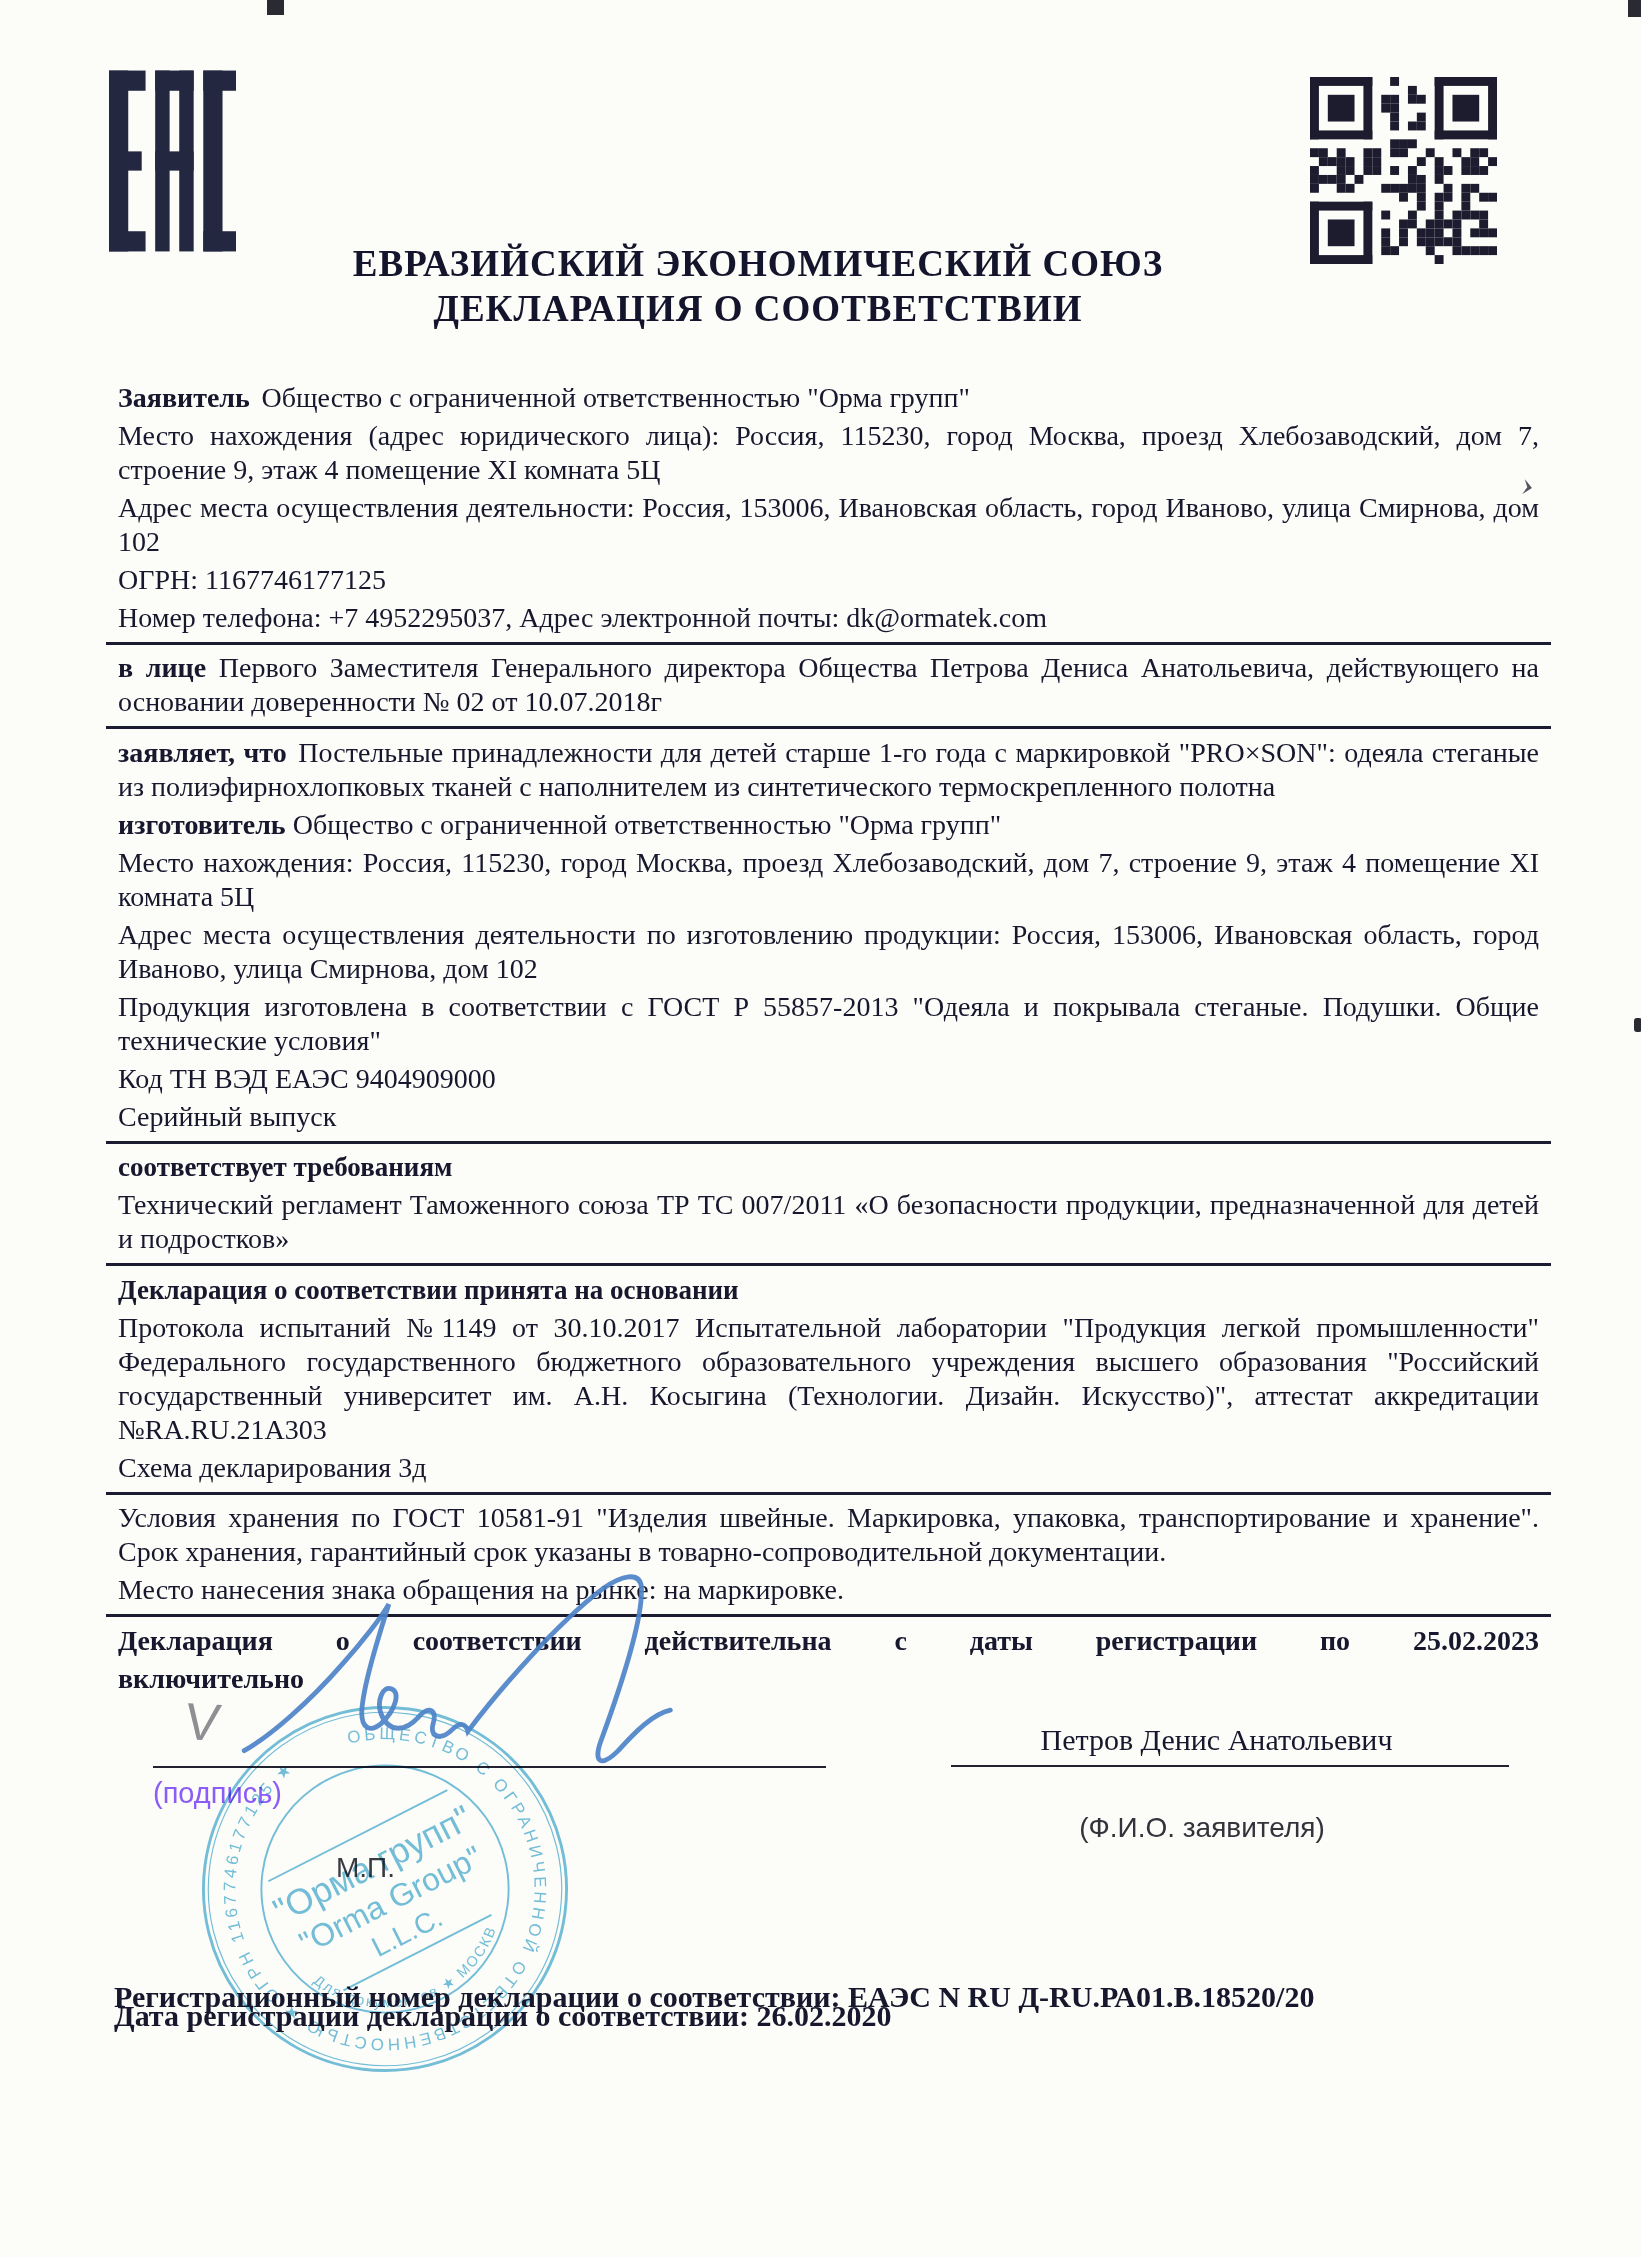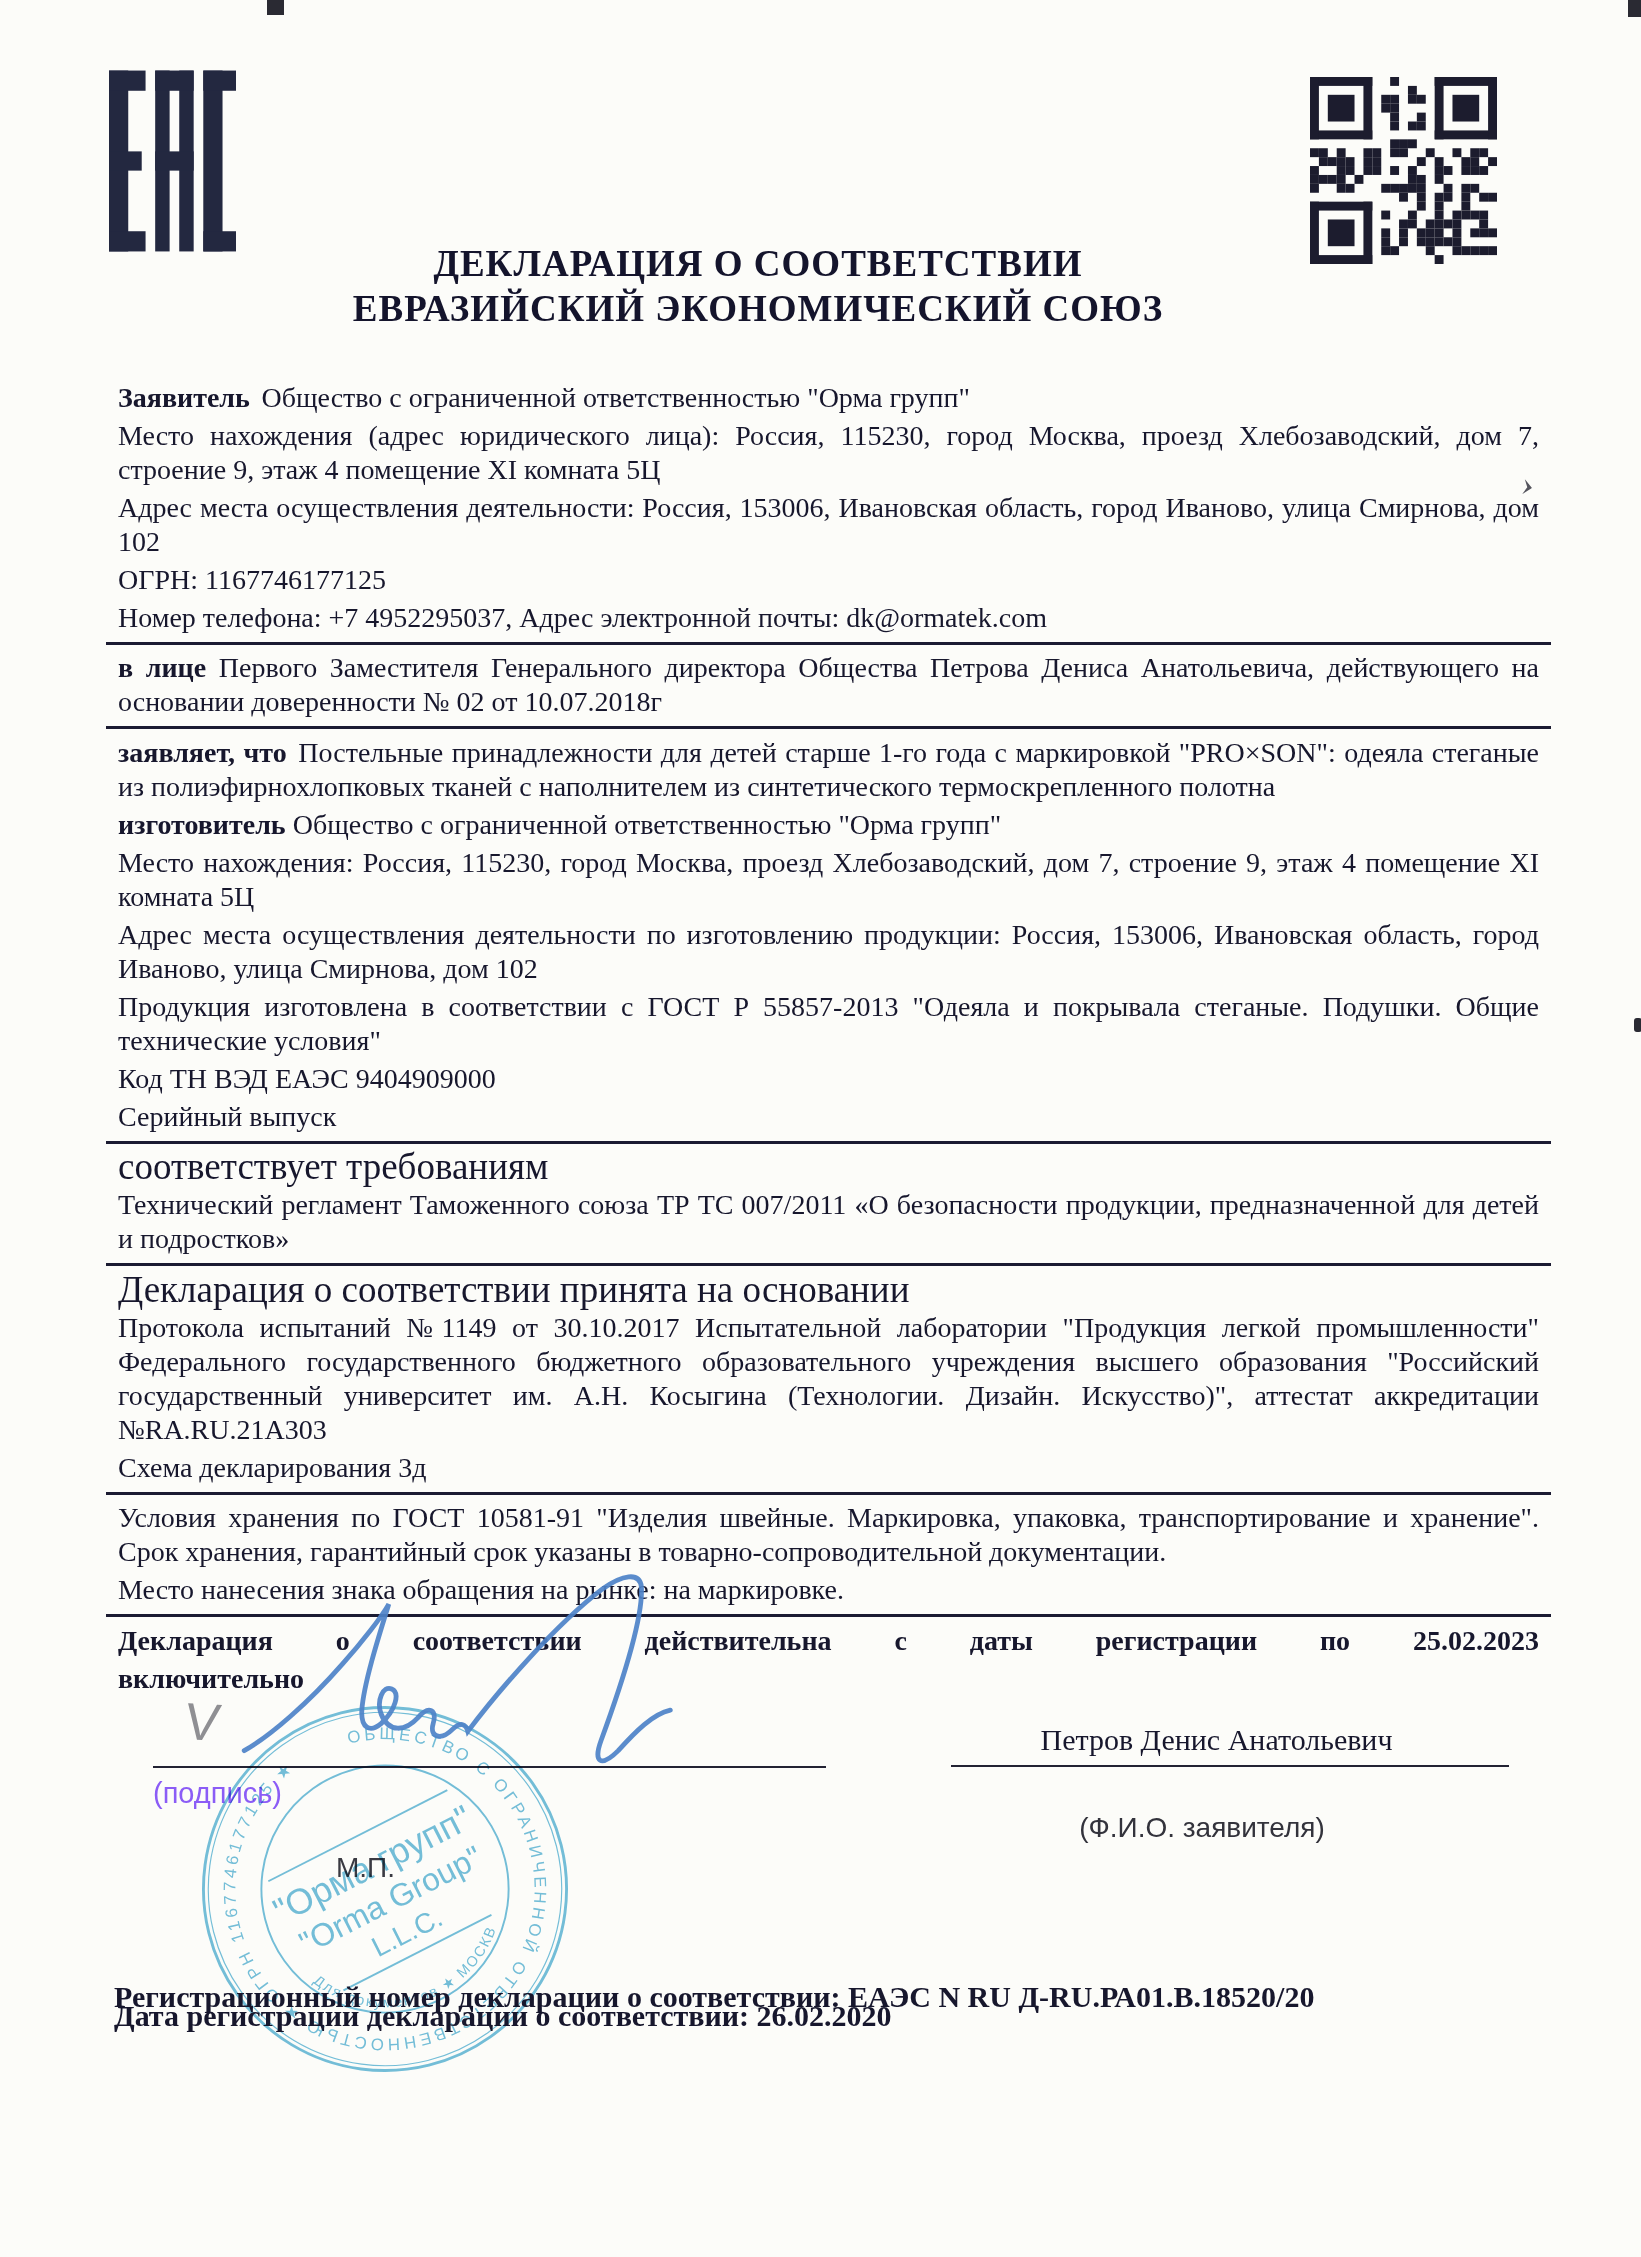--- a/index.html
+++ b/index.html
@@ -9,21 +9,21 @@
   .eac-logo{position:absolute;left:109px;top:70px;width:127px;height:182px;}
   .qr{position:absolute;left:1310px;top:77px;width:187px;height:187px;}
   .title{position:absolute;left:116px;top:241px;width:1284px;text-align:center;
          font-weight:bold;font-size:37px;line-height:45px;letter-spacing:1px;color:#14142c;}
   
   .content{position:absolute;left:114px;top:377px;width:1429px;
            font-size:28px;line-height:34px;}
   .content p{margin:4px;text-align:justify;}
   .content p.nojust{text-align:left;}
   b.lead{margin-right:11.6px;}
-  .head{font-weight:normal;font-size:37px;margin:4.8px 0 2.9px;text-align:left;}
+  .head{font-weight:bold;font-size:27px;margin:4.8px 0 2.9px;text-align:left;}
   .rule{height:2.9px;background:#1b1b32;margin:6.8px 0 6.8px -7.7px;width:calc(100% + 15.4px);}
   .justify-full{text-align:justify;text-align-last:justify;font-weight:bold;}
   .boldline{font-weight:bold;}
   
   .sig-line-left{position:absolute;left:153px;top:1766px;width:673px;border-top:2.9px solid #222233;}
   .sig-caption{position:absolute;left:153px;top:1777px;width:673px;
                font-family:"Liberation Sans",sans-serif;font-size:29px;color:#8b5cf6;}
   .fio-name{position:absolute;left:927px;top:1723px;width:579px;text-align:center;font-size:30px;}
   .sig-line-right{position:absolute;left:951px;top:1765px;width:558px;border-top:2.9px solid #222233;}
   .fio-caption{position:absolute;left:951px;top:1777px;width:502px;text-align:center;
@@ -197,22 +197,22 @@
       <rect x="117" y="171" width="9" height="9" fill="#1c1c2e"></rect>
       <rect x="144" y="171" width="9" height="9" fill="#1c1c2e"></rect>
       <rect x="153" y="171" width="9" height="9" fill="#1c1c2e"></rect>
       <rect x="162" y="171" width="9" height="9" fill="#1c1c2e"></rect>
       <rect x="171" y="171" width="9" height="9" fill="#1c1c2e"></rect>
       <rect x="180" y="171" width="9" height="9" fill="#1c1c2e"></rect>
       <rect x="126" y="180" width="9" height="9" fill="#1c1c2e"></rect>
     </svg>
 
   <div class="title">
+    <div>ЕВРАЗИЙСКИЙ ЭКОНОМИЧЕСКИЙ СОЮЗ</div>
     <div>ДЕКЛАРАЦИЯ О СООТВЕТСТВИИ</div>
-    <div>ЕВРАЗИЙСКИЙ ЭКОНОМИЧЕСКИЙ СОЮЗ</div>
   </div>
 
   <div class="content">
     <p><b class="lead">Заявитель</b><span>Общество с ограниченной ответственностью "Орма групп"</span></p>
     <p>Место нахождения (адрес юридического лица): Россия, 115230, город Москва, проезд Хлебозаводский, дом 7, строение 9, этаж 4 помещение XI комната 5Ц</p>
     <p>Адрес места осуществления деятельности: Россия, 153006, Ивановская область, город Иваново, улица Смирнова, дом 102</p>
     <p class="nojust">ОГРН: 1167746177125</p>
     <p class="nojust">Номер телефона: +7 4952295037, Адрес электронной почты: dk@ormatek.com</p>
 
     <div class="rule"></div>

